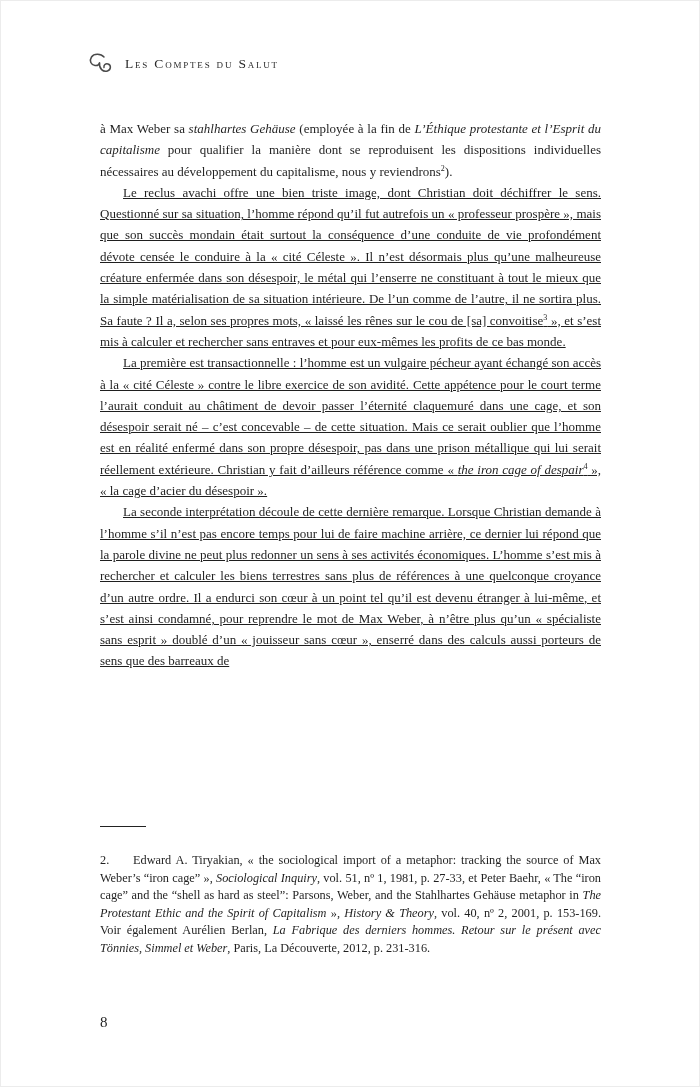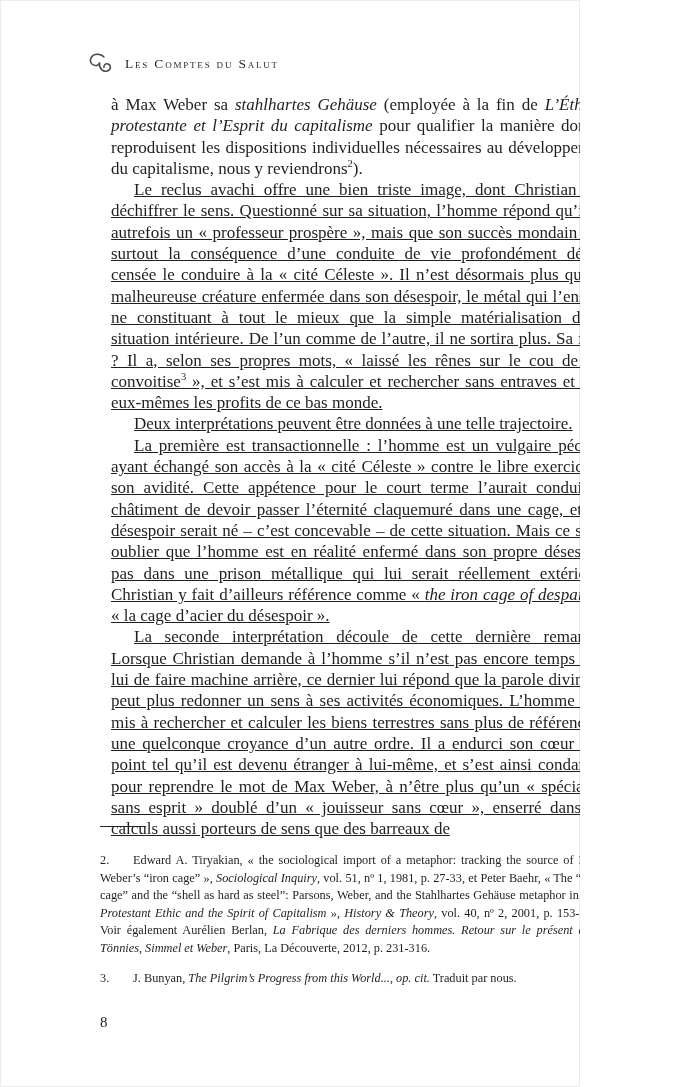--- a/index.html
+++ b/index.html
@@ -1,19 +1,19 @@
 <!DOCTYPE html>
 <html lang="fr"><head>
 <meta charset="utf-8">
 <style>
   * { box-sizing: border-box; }
   html, body { margin: 0; padding: 0; background: #ffffff; }
   .page {
     position: relative;
-    width: 580px;
+    width: 700px;
     height: 1087px;
     background: #ffffff;
     box-shadow: inset 0 0 0 1px #ececec;
     font-family: "Liberation Serif", "DejaVu Serif", serif;
     color: #1f1f1f;
     overflow: hidden;
   }
   .running-header {
     position: absolute;
     top: 52px;
@@ -26,27 +26,26 @@
   .ornament svg { display: block; }
   .header-title {
     font-variant: small-caps;
     letter-spacing: 1.8px;
     font-size: 13.5px;
     color: #2a2a2a;
     white-space: nowrap;
   }
   .body-text {
     position: absolute;
-    top: 94px;
+    top: 118px;
     left: 100px;
     width: 501px;
-    font-size: 17px;
+    font-size: 13px;
     line-height: 21.3px;
     text-align: justify;
-    margin-left: 11px;
   }
   .body-text p { margin: 0; }
   .body-text p.indent { text-indent: 23px; text-decoration: underline; }
   .it { font-style: italic; }
   sup.fnref {
     font-size: 0.62em;
     line-height: 0;
     vertical-align: super;
   }
   .footnote-rule {
@@ -88,30 +87,28 @@
         <path d="M13.5 11 C13 16.5 17 20.5 21.5 19 C25 17.8 25.5 13 22 12 C19.5 11.3 17.5 13 18 15.5" fill="none" stroke="#4a4a4a" stroke-width="1.5" stroke-linecap="round"></path>
       </svg>
     </span>
     <span class="header-title">Les Comptes du Salut</span>
   </header>
 
   <main class="body-text">
 
   <p><span>à Max Weber sa </span><span class="it">stahlhartes Gehäuse</span><span> (employée à la fin de </span><span class="it">L’Éthique protestante et l’Esprit du capitalisme</span><span> pour qualifier la manière dont se reproduisent les dispositions individuelles nécessaires au développement du capitalisme, nous y reviendrons</span><sup class="fnref">2</sup><span>).</span></p>
       <p class="indent"><span>Le reclus avachi offre une bien triste image, dont Christian doit déchiffrer le sens. Questionné sur sa situation, l’homme répond qu’il fut autrefois un « professeur prospère », mais que son succès mondain était surtout la conséquence d’une conduite de vie profondément dévote censée le conduire à la « cité Céleste ». Il n’est désormais plus qu’une malheureuse créature enfermée dans son désespoir, le métal qui l’enserre ne constituant à tout le mieux que la simple matérialisation de sa situation intérieure. De l’un comme de l’autre, il ne sortira plus. Sa faute ? Il a, selon ses propres mots, « laissé les rênes sur le cou de [sa] convoitise</span><sup class="fnref">3</sup><span> », et s’est mis à calculer et rechercher sans entraves et pour eux-mêmes les profits de ce bas monde.</span></p>
-      <p class="indent"><span>Deux interprétations peuvent être données à une telle trajectoire.</span></p>
       <p class="indent"><span>La première est transactionnelle : l’homme est un vulgaire pécheur ayant échangé son accès à la « cité Céleste » contre le libre exercice de son avidité. Cette appétence pour le court terme l’aurait conduit au châtiment de devoir passer l’éternité claquemuré dans une cage, et son désespoir serait né – c’est concevable – de cette situation. Mais ce serait oublier que l’homme est en réalité enfermé dans son propre désespoir, pas dans une prison métallique qui lui serait réellement extérieure. Christian y fait d’ailleurs référence comme « </span><span class="it">the iron cage of despair</span><sup class="fnref">4</sup><span> », « la cage d’acier du désespoir ».</span></p>
       <p class="indent"><span>La seconde interprétation découle de cette dernière remarque. Lorsque Christian demande à l’homme s’il n’est pas encore temps pour lui de faire machine arrière, ce dernier lui répond que la parole divine ne peut plus redonner un sens à ses activités économiques. L’homme s’est mis à rechercher et calculer les biens terrestres sans plus de références à une quelconque croyance d’un autre ordre. Il a endurci son cœur à un point tel qu’il est devenu étranger à lui-même, et s’est ainsi condamné, pour reprendre le mot de Max Weber, à n’être plus qu’un « spécialiste sans esprit » doublé d’un « jouisseur sans cœur », enserré dans des calculs aussi porteurs de sens que des barreaux de</span></p>
     </main>
 
   <div class="footnote-rule"></div>
 
   <section class="footnotes">
 
   <p class="footnote"><span class="fn-num">2.</span><span>Edward A. Tiryakian, « the sociological import of a metaphor: tracking the source of Max Weber’s “iron cage” », </span><span class="it">Sociological Inquiry</span><span>, vol. 51, nº 1, 1981, p. 27-33, et Peter Baehr, « The “iron cage” and the “shell as hard as steel”: Parsons, Weber, and the Stahlhartes Gehäuse metaphor in </span><span class="it">The Protestant Ethic and the Spirit of Capitalism</span><span> », </span><span class="it">History &amp; Theory</span><span>, vol. 40, nº 2, 2001, p. 153-169. Voir également Aurélien Berlan, </span><span class="it">La Fabrique des derniers hommes. Retour sur le présent avec Tönnies, Simmel et Weber</span><span>, Paris, La Découverte, 2012, p. 231-316.</span></p>
-      <p class="footnote"><span class="fn-num">3.</span><span>J. Bunyan, </span><span class="it">The Pilgrim’s Progress from this World...</span><span>, </span><span class="it">op. cit.</span><span> Traduit par nous.</span></p>
     </section>
 
   <footer>
     <span class="page-number">8</span>
   </footer>
 
 </div>
 
 </body></html>

